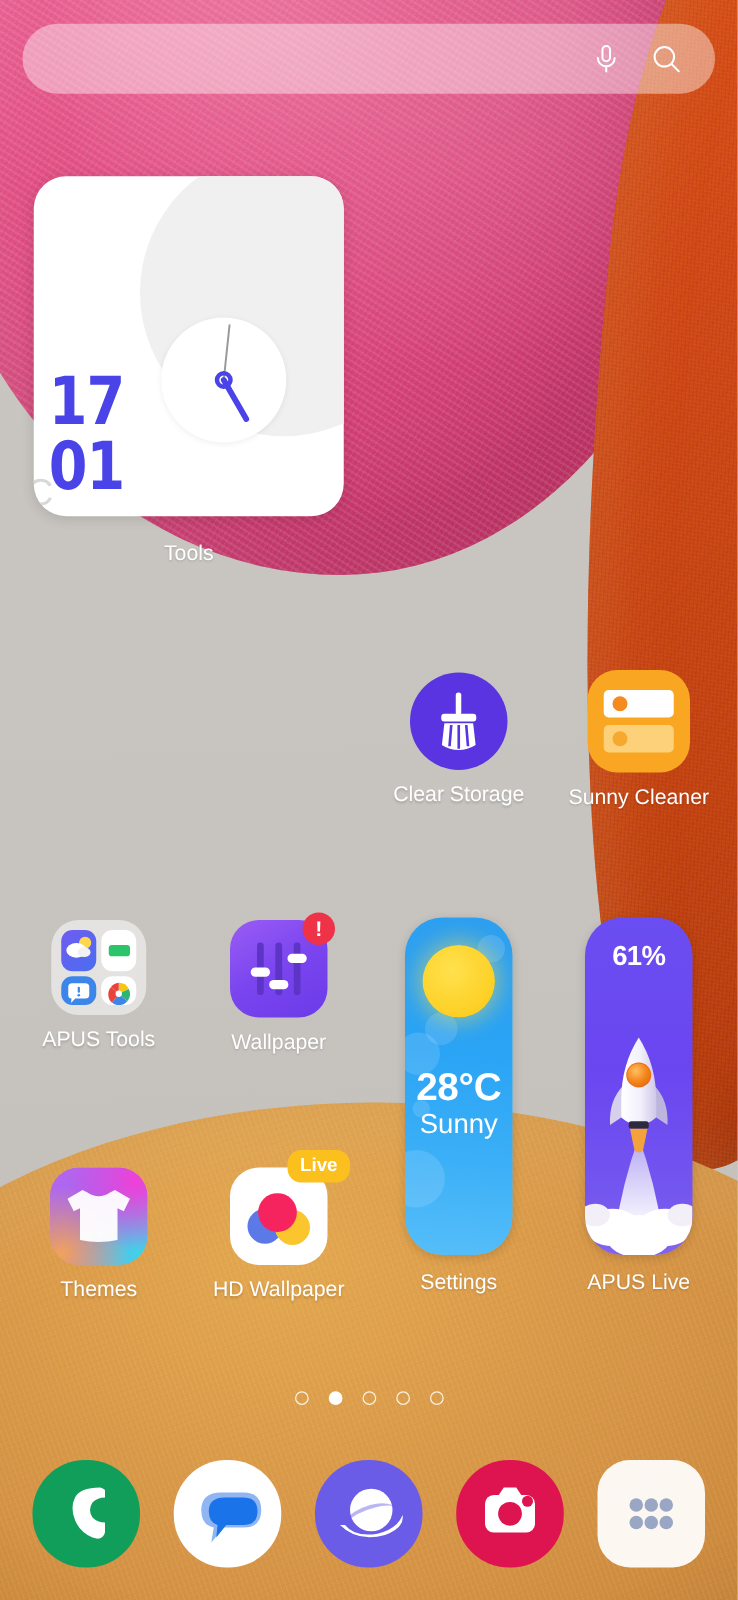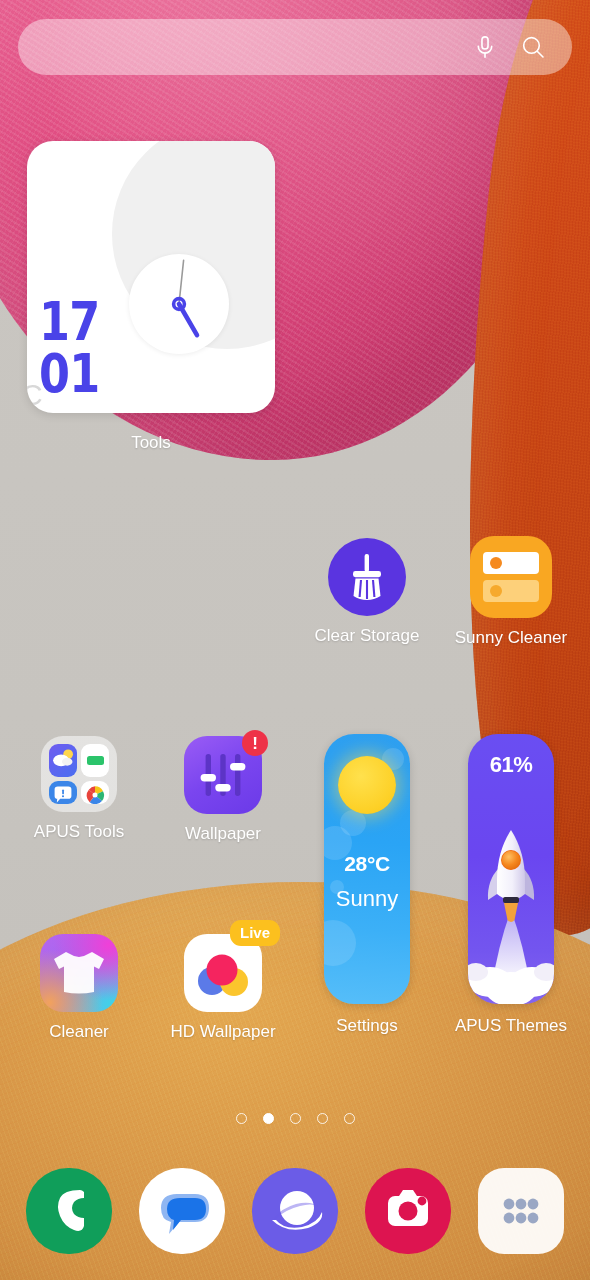--- a/index.html
+++ b/index.html
@@ -184,21 +184,21 @@
     box-shadow:0 2px 8px rgba(0,0,0,.14);
   }
   .wbub { position:absolute; border-radius:50%; background:rgba(255,255,255,.13); }
   .wsun {
     position:absolute; left:50%; top:22px; width:58px; height:58px; margin-left:-29px;
     border-radius:50%; background:radial-gradient(circle at 40% 35%,#ffe14d,#fdd128 65%,#f9c516 100%);
     box-shadow:0 0 16px 5px rgba(255,226,77,.40);
   }
   .wtemp {
     position:absolute; left:0; right:0; top:118px; text-align:center;
-    color:#ffffff; font-weight:bold; font-size:21px; letter-spacing:-.3px;
+    color:#ffffff; font-weight:bold; font-size:31px; letter-spacing:-.3px;
   }
   .wcond {
     position:absolute; left:0; right:0; top:152px; text-align:center;
     color:#ffffff; font-size:22px;
   }
 
   
   .wg-boost {
     width:86px; height:270px; border-radius:30px;
     background:linear-gradient(180deg,#6a4ef2 0%,#6a46f0 45%,#7355ef 80%,#8364f0 100%);
@@ -400,30 +400,30 @@
         </radialGradient>
       </defs>
 
       <ellipse cx="22" cy="248" rx="22" ry="15" fill="#ffffff"></ellipse>
       <ellipse cx="64" cy="248" rx="22" ry="15" fill="#ffffff"></ellipse>
       <ellipse cx="43" cy="255" rx="26" ry="17" fill="#ffffff"></ellipse>
       <ellipse cx="8" cy="238" rx="12" ry="9" fill="#f2eff9"></ellipse>
       <ellipse cx="78" cy="238" rx="12" ry="9" fill="#f2eff9"></ellipse>
     </svg>
   </div>
-  <div class="label" style="margin-top:12px;">APUS Themes</div>
+  <div class="label" style="margin-top:12px;">APUS Live</div>
 </div>
 
 <div class="cell" style="left:24px;top:934px;">
   <div class="ic-themes">
     <svg viewBox="0 0 78 78" style="width:78px;height:78px;">
       <path d="M30 20 L26 18 L14 25 L19 35 L24 32.5 L24 58 Q39 61 54 58 L54 32.5 L59 35 L64 25 L52 18 L48 20 Q39 26 30 20 Z" fill="#ffffff" opacity=".95"></path>
     </svg>
   </div>
-  <div class="label">Cleaner</div>
+  <div class="label">Themes</div>
 </div>
 
 <div class="cell" style="left:168px;top:934px;">
   <div class="ic-hdwall">
     <svg viewBox="0 0 78 78" style="width:78px;height:78px;">
       <circle cx="28" cy="47" r="14" fill="#5b7ae8"></circle>
       <circle cx="50" cy="48" r="14" fill="#fbc52d"></circle>
       <circle cx="38" cy="36" r="15.5" fill="#f5245f"></circle>
     </svg>
     <div class="badge-live">Live</div>

